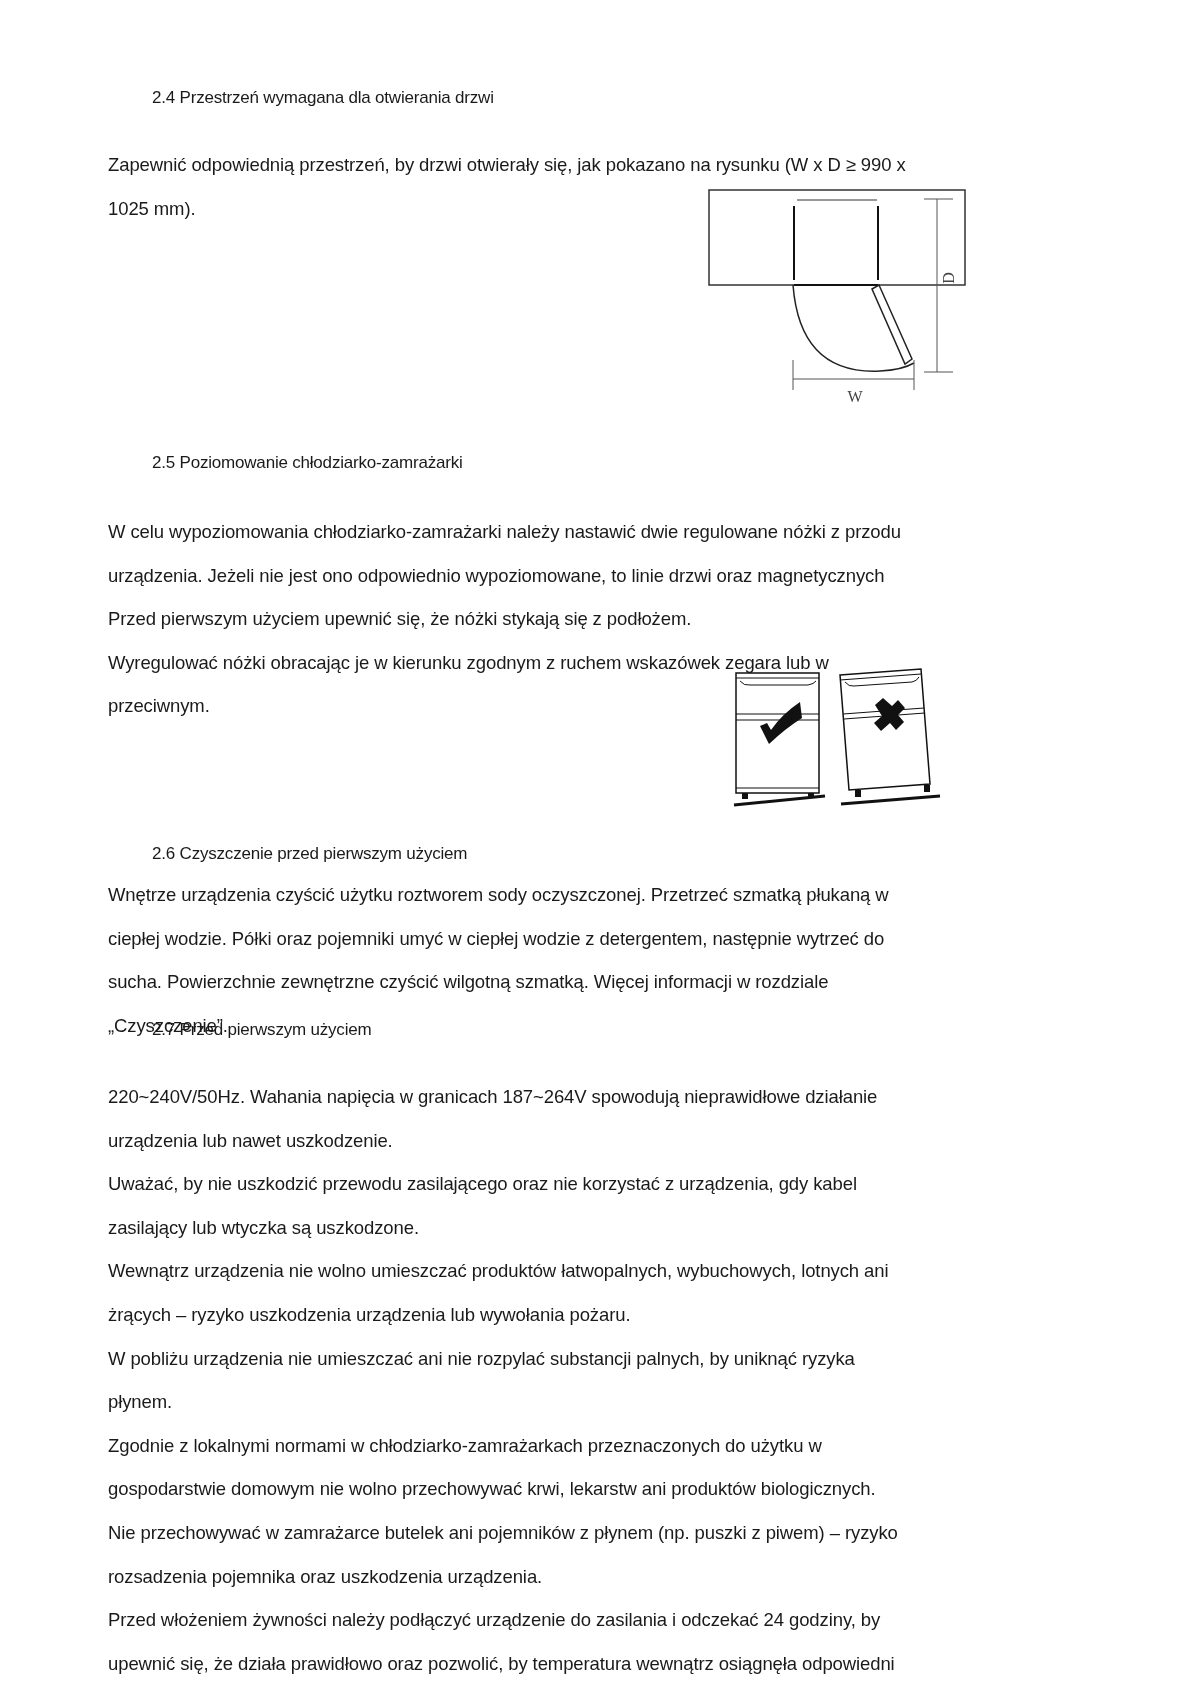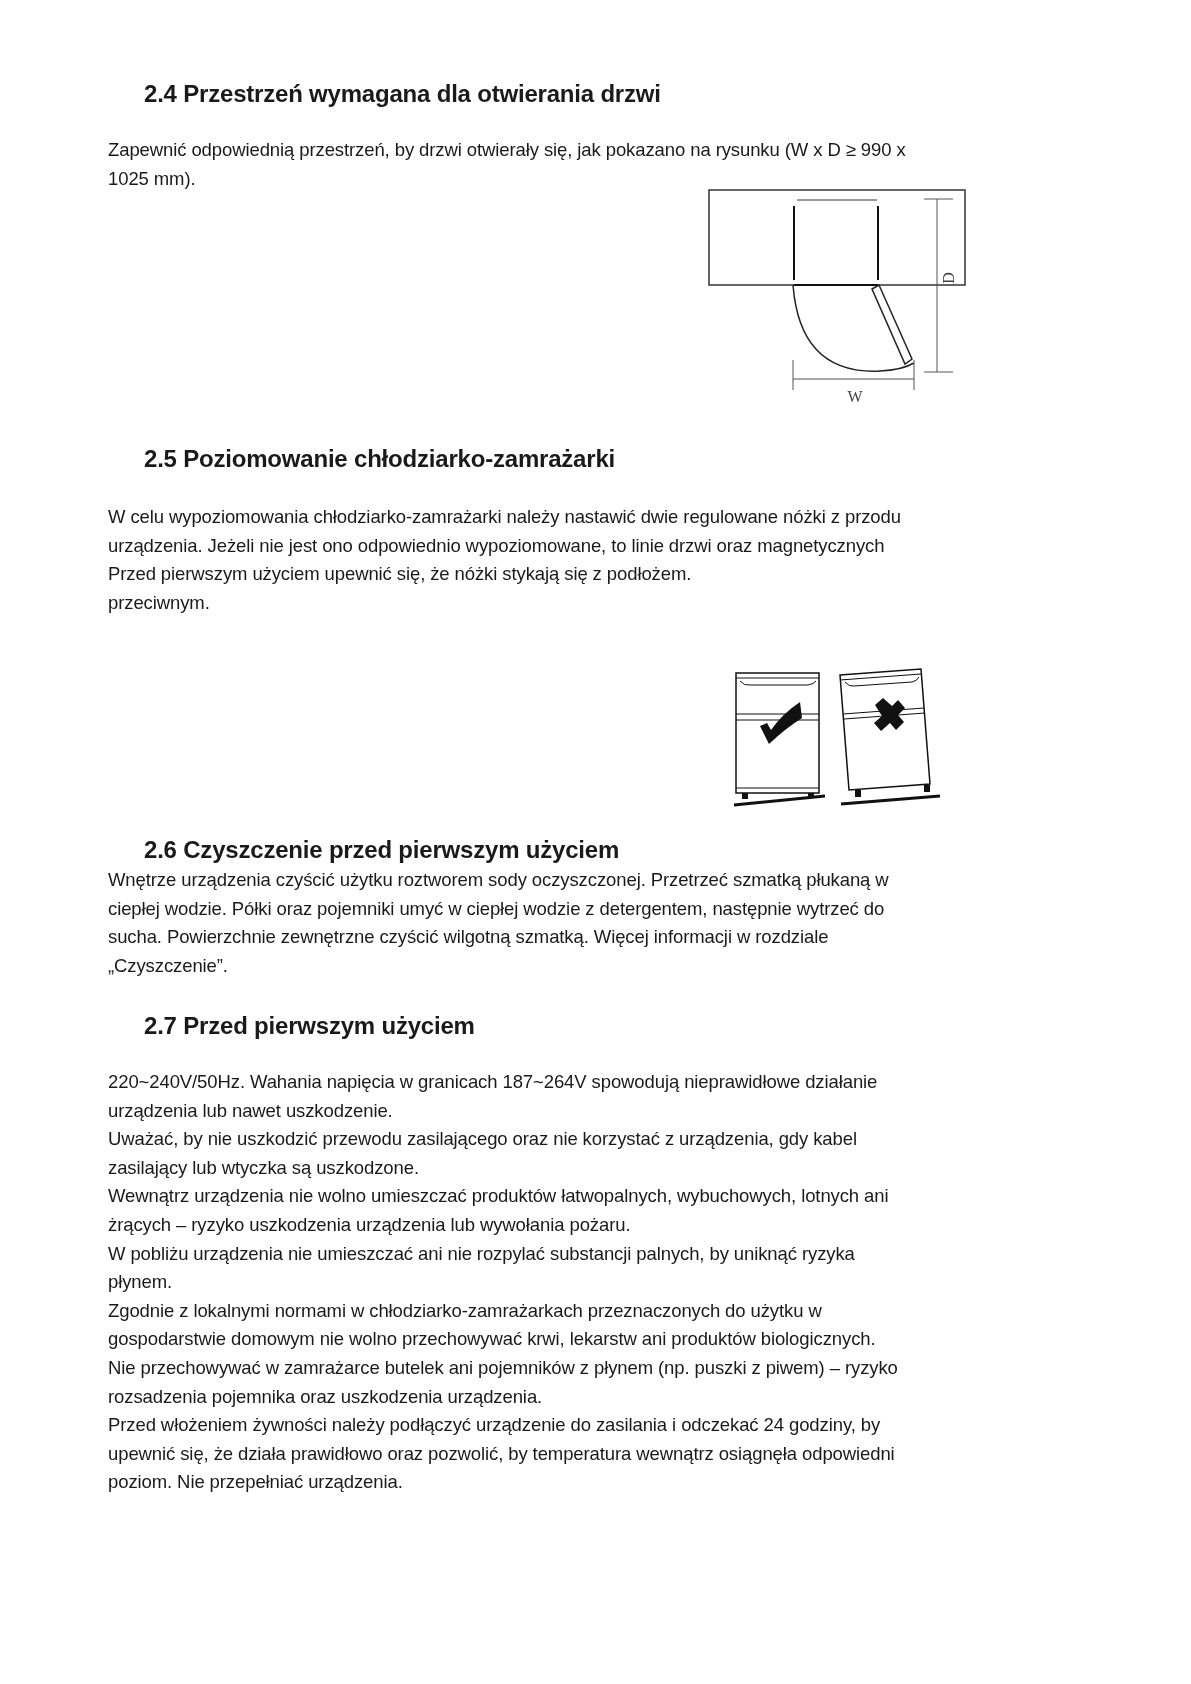--- a/index.html
+++ b/index.html
@@ -1,20 +1,20 @@
 <!DOCTYPE html>
 <html><head>
 <meta charset="utf-8">
 <style>
   html, body { margin: 0; padding: 0; background: #ffffff; }
   body { width: 1191px; height: 1684px; position: relative; overflow: hidden;
          font-family: "Liberation Sans", sans-serif; color: #1a1a1a; }
-  .h { position: absolute; left: 144px; font-size: 24px; font-weight: bold; margin: 0; letter-spacing: -0.2px; }
+  .h { position: absolute; left: 144px; font-size: 17px; font-weight: normal; margin: 8px; letter-spacing: -0.2px; }
   .p { position: absolute; left: 108px; width: 920px; font-size: 18.5px; line-height: 28.6px; margin: 0; letter-spacing: -0.1px; }
-  .p span { display: block; white-space: nowrap; }
+  .p span { display: block; white-space: nowrap; margin-top: 15px; }
   .fig { position: absolute; }
 </style>
 </head>
 <body>
 
 <h2 class="h" style="top:80px">2.4 Przestrzeń wymagana dla otwierania drzwi</h2>
 <div class="p" style="top:136px">
   <span>Zapewnić odpowiednią przestrzeń, by drzwi otwierały się, jak pokazano na rysunku (W x D ≥ 990 x</span>
   <span>1025 mm).</span>
 </div>
@@ -35,20 +35,21 @@
   <line x1="143" y1="209" x2="264" y2="209" stroke="#555" stroke-width="1"></line>
   <text x="205" y="232" font-family="Liberation Serif, serif" font-size="16" fill="#444" text-anchor="middle">W</text>
   <text x="0" y="0" transform="translate(304,108) rotate(-90)" font-family="Liberation Serif, serif" font-size="16" fill="#444" text-anchor="middle">D</text>
 </svg>
 
 <h2 class="h" style="top:445px">2.5 Poziomowanie chłodziarko-zamrażarki</h2>
 <div class="p" style="top:503px">
   <span>W celu wypoziomowania chłodziarko-zamrażarki należy nastawić dwie regulowane nóżki z przodu</span>
   <span>urządzenia. Jeżeli nie jest ono odpowiednio wypoziomowane, to linie drzwi oraz magnetycznych</span>
   <span>Przed pierwszym użyciem upewnić się, że nóżki stykają się z podłożem.</span>
+  <span>Wyregulować nóżki obracając je w kierunku zgodnym z ruchem wskazówek zegara lub w</span>
   <span>przeciwnym.</span>
 </div>
 
 <svg class="fig" style="left:720px;top:660px" width="240" height="160" viewBox="0 0 240 160">
 
   <g>
     <rect x="16" y="13" width="83" height="120" fill="none" stroke="#111" stroke-width="1.5"></rect>
     <line x1="16" y1="18" x2="99" y2="18" stroke="#111" stroke-width="1.2"></line>
     <path d="M20 21 Q24 26 30 25 L88 25 Q94 24 96 21" fill="none" stroke="#111" stroke-width="1"></path>
     <line x1="16" y1="54" x2="99" y2="54" stroke="#111" stroke-width="1.2"></line>

